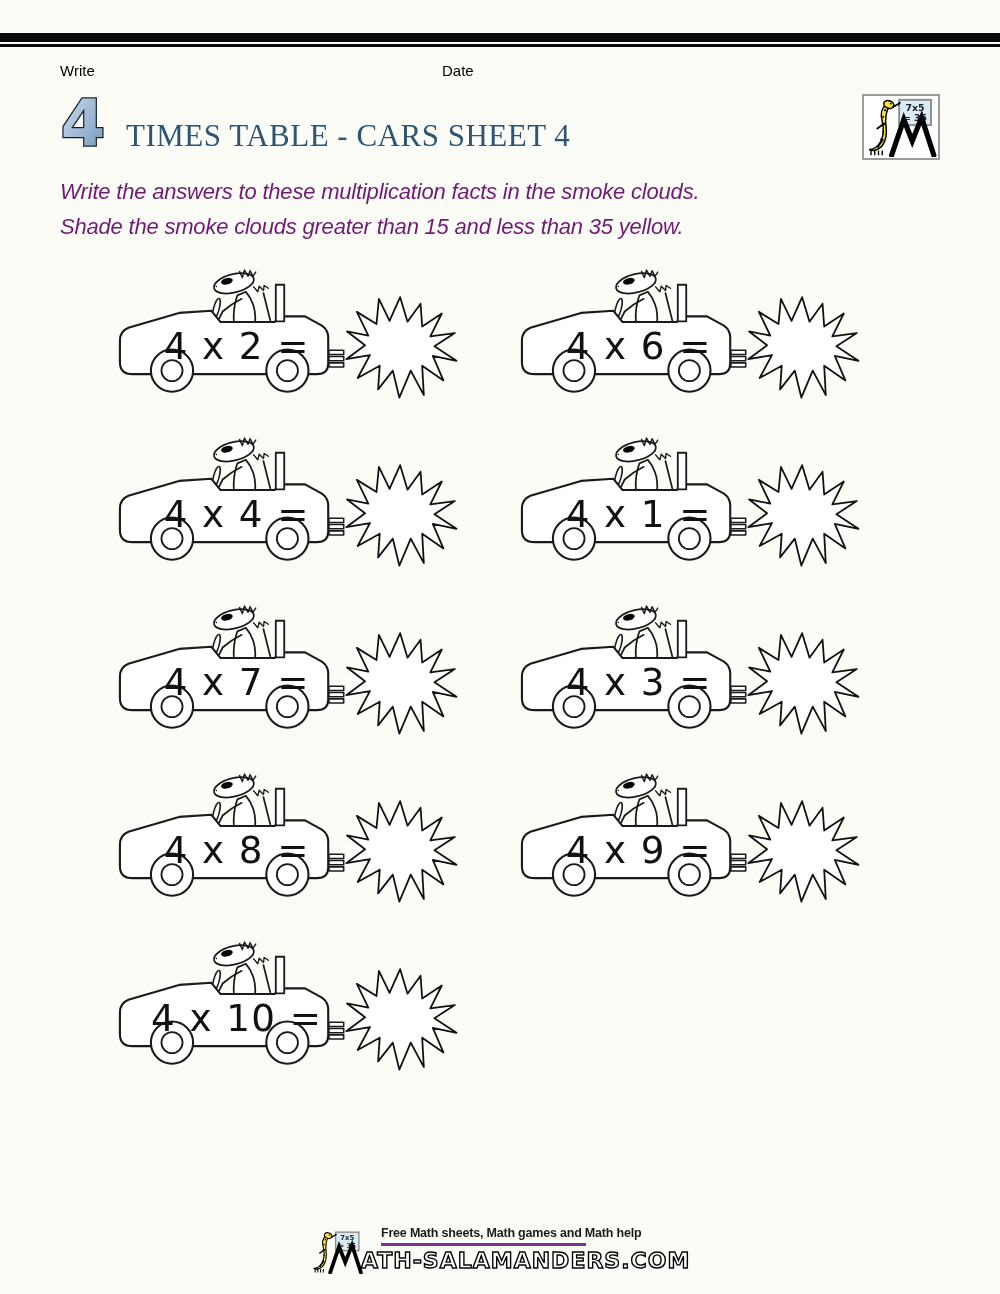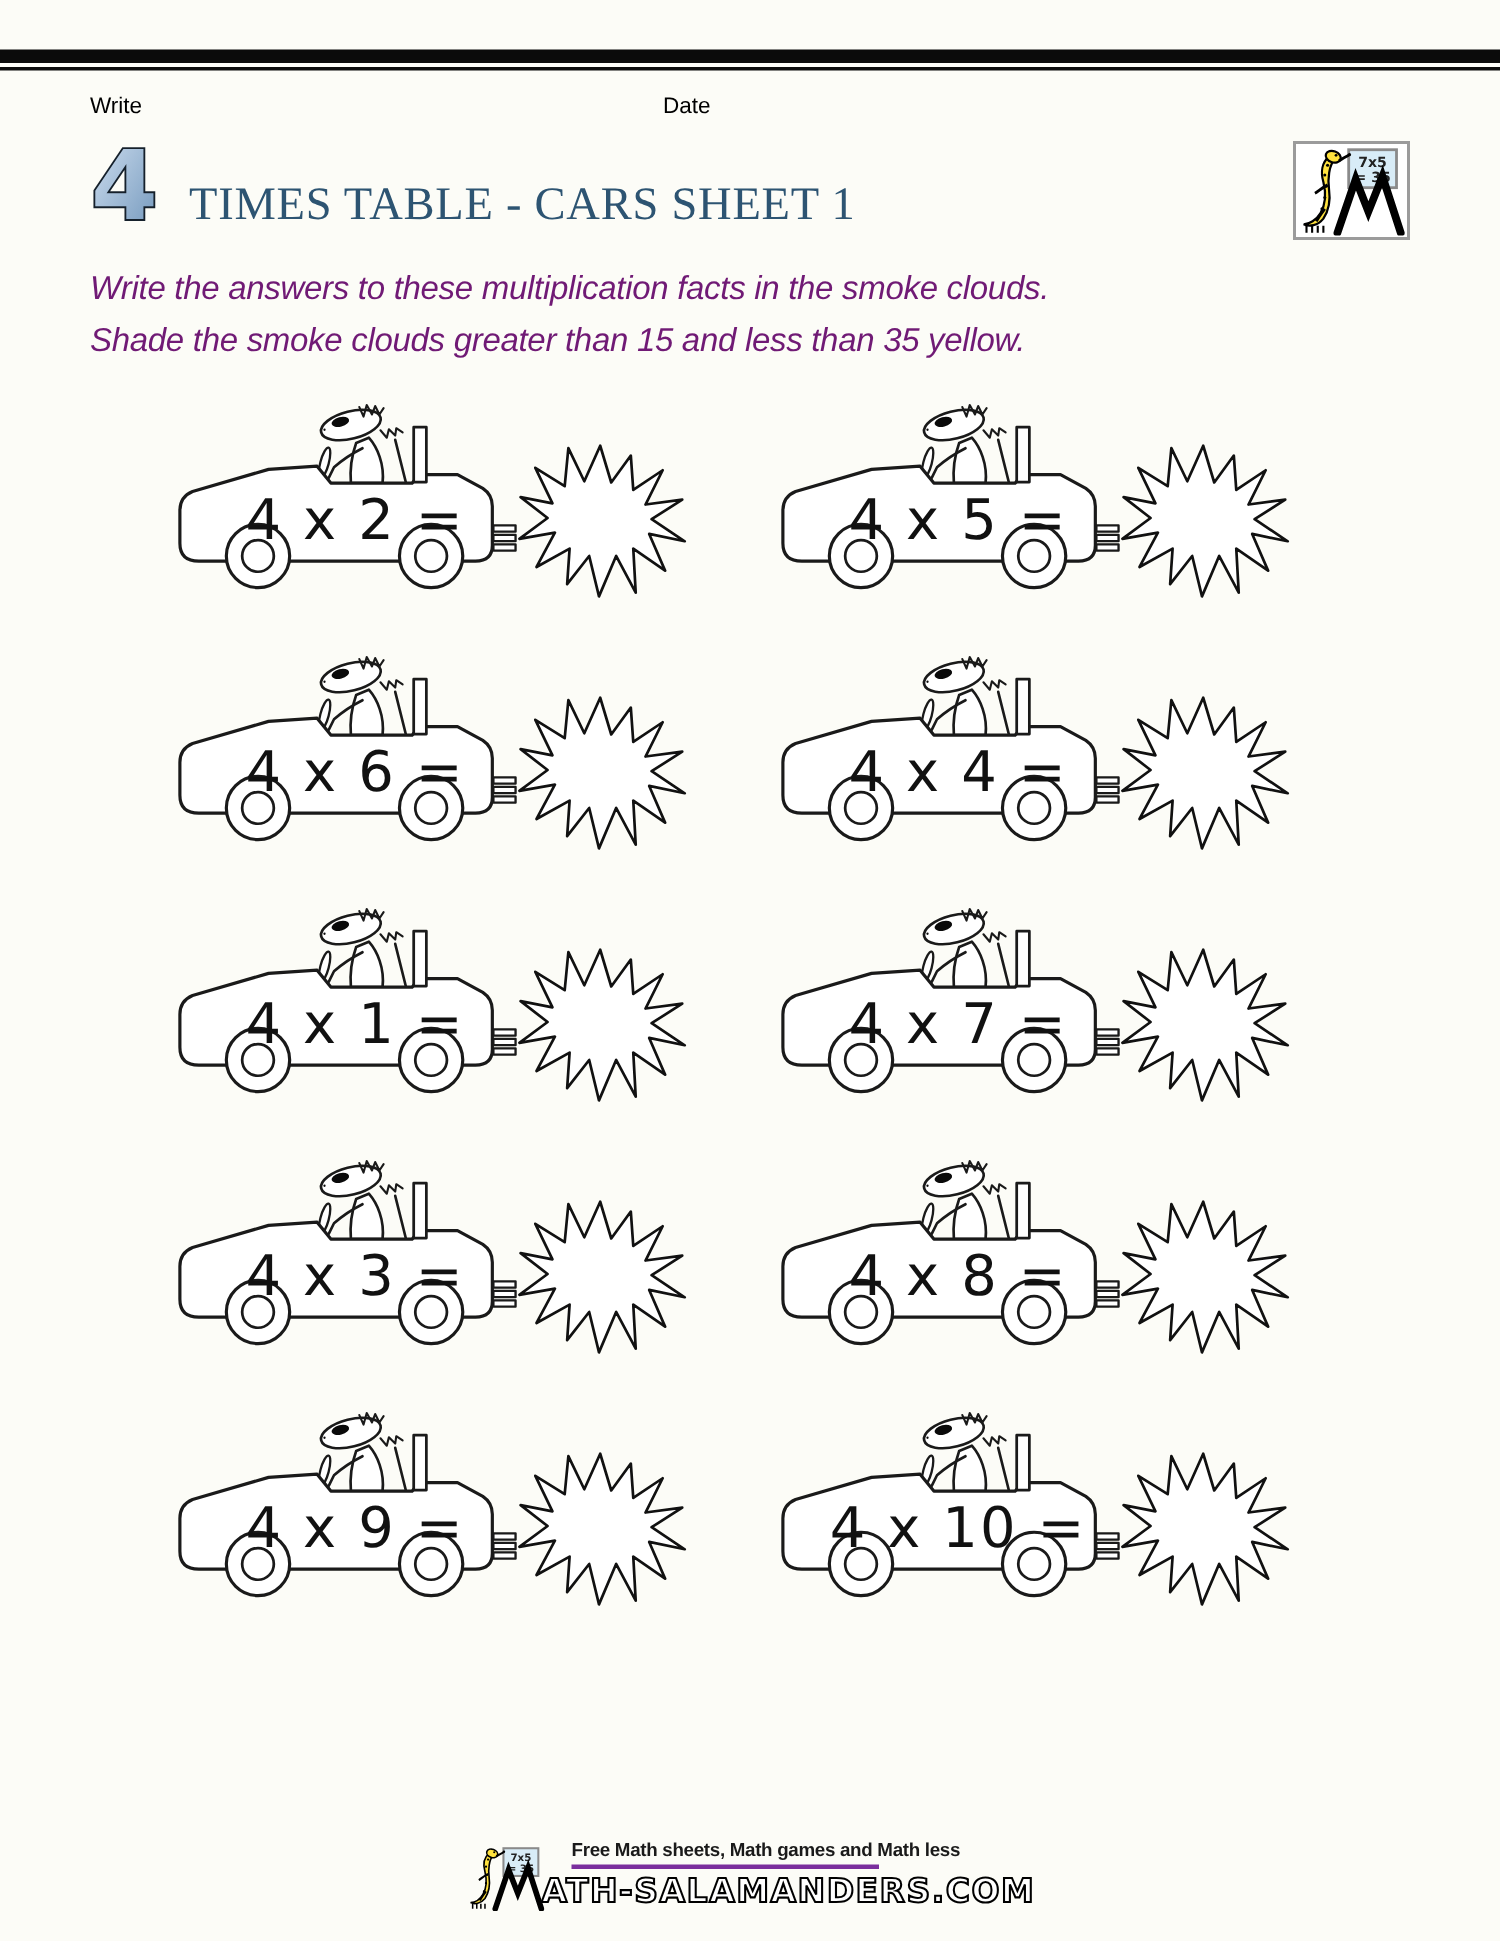--- a/index.html
+++ b/index.html
@@ -125,45 +125,38 @@
   <div class="logo-box">
     <svg viewBox="0 0 76 64" width="72" height="60">
       <use href="#logo-art"></use>
     </svg>
   </div>
 
   <div class="header">
     <svg class="big-num-svg" viewBox="0 0 54 68">
       <text x="27" y="56" text-anchor="middle" fill="url(#grad4)">4</text>
     </svg>
-    <div class="page-title" style="color: rgb(45, 84, 114);">TIMES TABLE - CARS SHEET 1</div>
+    <div class="page-title" style="color: rgb(45, 84, 114);">TIMES TABLE - CARS SHEET 4</div>
   </div>
 
   <div class="instructions">
     <div>Write the answers to these multiplication facts in the smoke clouds.</div>
     <div>Shade the smoke clouds greater than 15 and less than 35 yellow.</div>
   </div>
 
   <div class="cars-grid">
 
     <div class="car-unit">
       <svg class="car-svg" viewBox="0 0 540 200">
         <use href="#car-art"></use>
         <use href="#cloud-art" transform="translate(351,48) scale(1.16)"></use>
         <text class="fact-text" x="200" y="141" text-anchor="middle">4 x 2 =</text>
       </svg>
     </div>
 
-    <div class="car-unit">
-      <svg class="car-svg" viewBox="0 0 540 200">
-        <use href="#car-art"></use>
-        <use href="#cloud-art" transform="translate(351,48) scale(1.16)"></use>
-        <text class="fact-text" x="200" y="141" text-anchor="middle">4 x 5 =</text>
-      </svg>
-    </div>
 
     <div class="car-unit">
       <svg class="car-svg" viewBox="0 0 540 200">
         <use href="#car-art"></use>
         <use href="#cloud-art" transform="translate(351,48) scale(1.16)"></use>
         <text class="fact-text" x="200" y="141" text-anchor="middle">4 x 6 =</text>
       </svg>
     </div>
 
     <div class="car-unit">
@@ -222,21 +215,21 @@
       </svg>
     </div>
 
   </div>
 
   <div class="footer">
     <svg class="footer-logo" viewBox="0 0 76 64">
       <use href="#logo-art"></use>
     </svg>
     <div class="footer-col">
-      <div class="footer-tagline">Free Math sheets, Math games and Math less</div>
+      <div class="footer-tagline">Free Math sheets, Math games and Math help</div>
       <div class="footer-rule" style="background: rgb(123, 47, 158);"></div>
       <svg class="footer-wordmark" viewBox="0 0 330 27">
         <text x="2" y="21">ATH-SALAMANDERS.COM</text>
       </svg>
     </div>
   </div>
 
 </div>
 
 </body></html>

